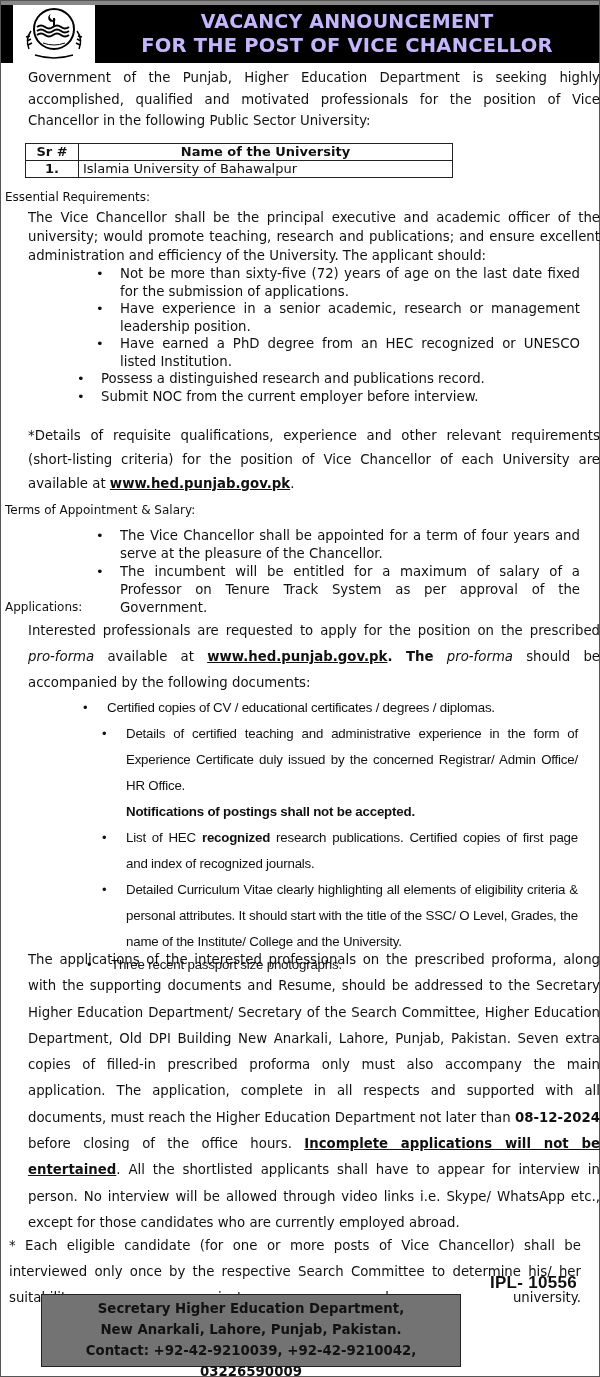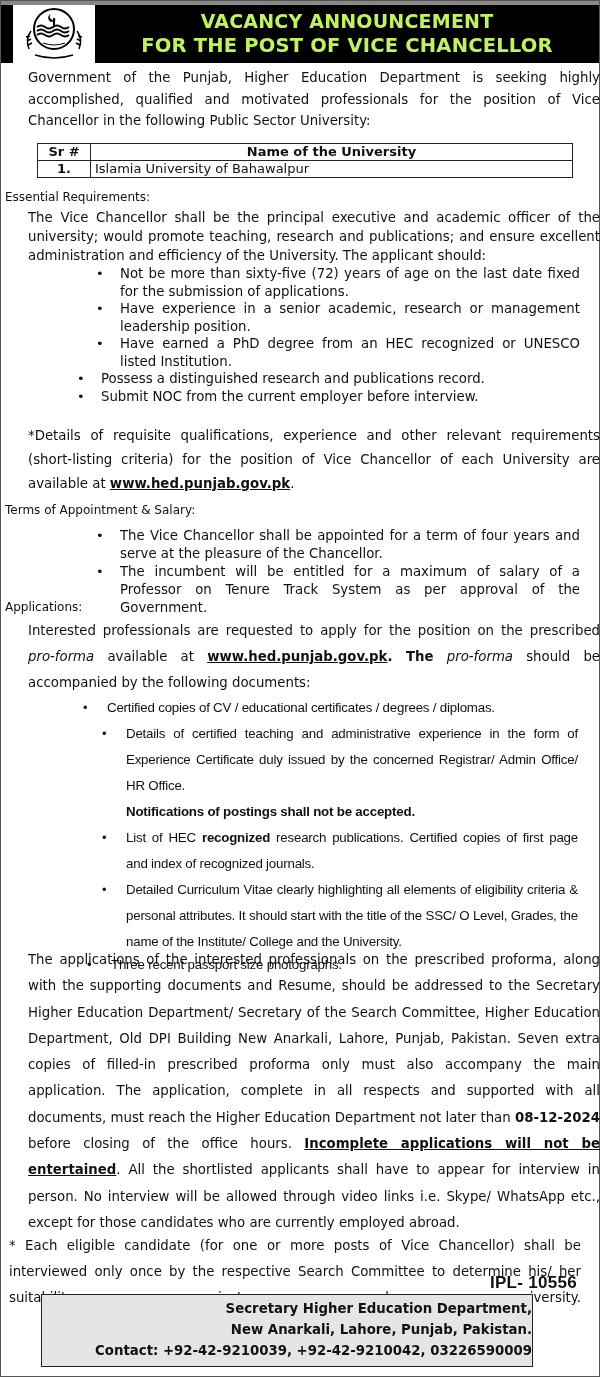--- a/index.html
+++ b/index.html
@@ -12,33 +12,33 @@
   .top-rule { position: absolute; left: 0; top: 0; width: 598px; height: 4px; background: #888; }
   .header {
     position: absolute; left: 0; top: 4px; width: 598px; height: 58px; background: #000;
   }
   .logo-box {
     position: absolute; left: 12px; top: 0; width: 82px; height: 58px; background: #fff;
   }
   .logo-box svg { display: block; }
   .header-title {
     position: absolute; left: 96px; top: 4px; width: 500px;
-    color: #bef264; font-weight: bold; text-align: center;
+    color: #c4b5fd; font-weight: bold; text-align: center;
     font-family: "DejaVu Sans", sans-serif;
   }
   .header-title .l1 { font-size: 19px; line-height: 24px; letter-spacing: 0.2px; }
   .header-title .l2 { font-size: 19.5px; line-height: 26px; letter-spacing: 0.2px; }
 
   .txt { position: absolute; left: 8px; width: 572px; font-size: 13.3px; }
   .just-last { text-align: justify; margin-left: 19px; }
 
   .intro { top: 66px; line-height: 21.5px; }
 
   table.univ {
-    position: absolute; left: 36px; top: 142px; width: 536px;
+    position: absolute; left: 24px; top: 142px; width: 428px;
     border-collapse: collapse; font-size: 13px;
   }
   table.univ td, table.univ th {
     border: 1.5px solid #222; padding: 0 4px; height: 16px; line-height: 16px;
   }
   table.univ th { font-weight: bold; text-align: center; }
   table.univ td.sr { text-align: center; width: 44px; font-weight: bold; }
   table.univ th.sr { width: 44px; }
 
   .heading { position: absolute; left: 4px; font-weight: normal; font-size: 12px; }
@@ -53,22 +53,22 @@
   .b { font-weight: bold; }
   .bu { font-weight: bold; text-decoration: underline; }
 
   .narrow { font-family: "Liberation Sans", sans-serif; font-size: 12.3px; letter-spacing: -0.2px; }
 
   .ipl {
     position: absolute; right: 22px; top: 1272px; font-family: "Liberation Sans", sans-serif;
     font-weight: bold; font-size: 17px; letter-spacing: 0.3px;
   }
   .footer-box {
-    position: absolute; left: 40px; top: 1293px; width: 492px; height: 73px;
-    border: 1.5px solid #222; background: #e5e5e5; text-align: right;
+    position: absolute; left: 40px; top: 1293px; width: 420px; height: 73px;
+    border: 1.5px solid #222; background: #737373; text-align: center;
     font-weight: bold; font-size: 13.3px; line-height: 21px; padding-top: 3px; box-sizing: border-box;
   }
 </style>
 </head>
 <body>
 
 <div class="page">
   <div class="top-rule"></div>
 
   <div class="header">

